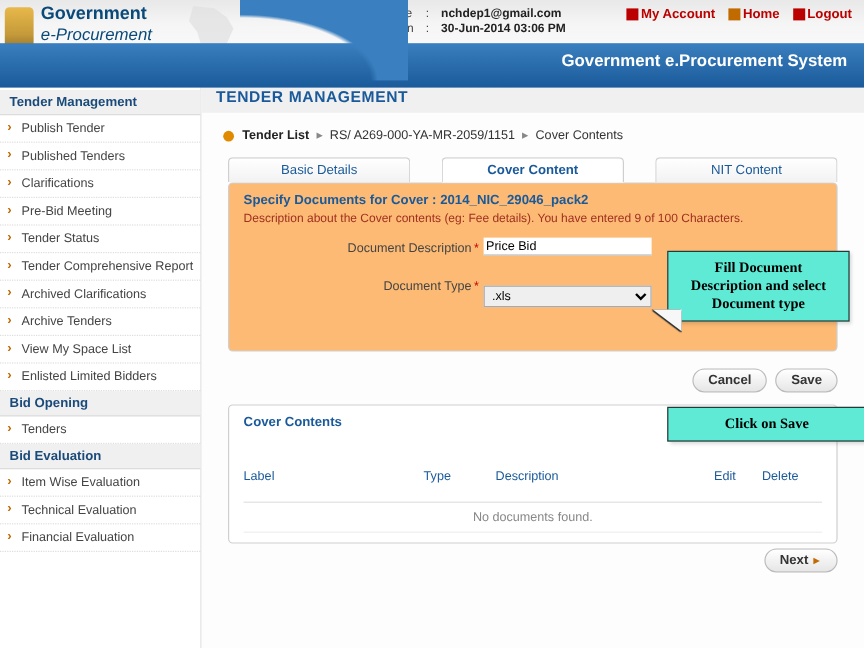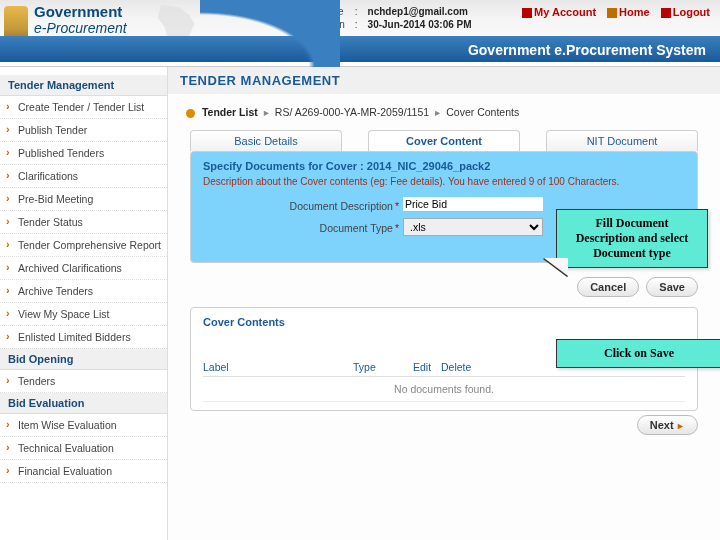--- a/index.html
+++ b/index.html
@@ -15,21 +15,21 @@
 
 .top-meta { position: absolute; left: 296px; top: 4px; font-size: 10px; color: #333; }
 .top-meta table td { padding: 0 4px; color: #444; }
 .top-meta .meta-val { font-weight: bold; color: #222; }
 
 .top-links { position: absolute; right: 10px; top: 6px; font-size: 11px; }
 .top-links a { color: #b00; text-decoration: none; font-weight: bold; margin-left: 8px; }
 .top-links .ico { display: inline-block; width: 10px; height: 10px; background: #b00; vertical-align: middle; margin-right: 2px; }
 .top-links .ico.home { background: #c06a00; }
 
-.banner { position: absolute; left: 0; right: 0; top: 36px; height: 26px; background: linear-gradient(to bottom, #3a7fbf 0%, #1a5a9a 100%); color: #fff; text-align: right; padding: 6px 14px 15px 0; font-size: 14px; font-weight: bold; }
+.banner { position: absolute; left: 0; right: 0; top: 36px; height: 37px; background: linear-gradient(to bottom, #3a7fbf 0%, #1a5a9a 100%); color: #fff; text-align: right; padding: 6px 14px 15px 0; font-size: 14px; font-weight: bold; }
 .banner-curve { position: absolute; left: 200px; top: -36px; width: 140px; height: 67px; background: radial-gradient(ellipse at 0% 100%, transparent 55%, #3a7fbf 58%); }
 
 
 .body-wrap { display: flex; height: 473px; }
 .sidebar { width: 168px; background: #fff; border-right: 1px solid #ddd; padding-top: 8px; }
 .side-head { background: #f0f0f0; color: #1a4a7a; font-weight: bold; font-size: 11px; padding: 4px 8px; border-bottom: 1px solid #ddd; }
 .side-item { padding: 5px 6px 5px 18px; color: #444; font-size: 10.5px; border-bottom: 1px dotted #ddd; position: relative; cursor: pointer; }
 .side-item::before { content: "›"; position: absolute; left: 6px; color: #c06a00; font-weight: bold; font-size: 11px; top: 4px; }
 
 .main { flex: 1; background: #fdfdfd; padding: 0 0 0 0; overflow: hidden; }
@@ -38,40 +38,40 @@
 .breadcrumb { padding: 2px 18px; font-size: 10.5px; color: #333; margin-bottom: 10px; }
 .breadcrumb .bullet { display: inline-block; width: 9px; height: 9px; background: #e08a00; border-radius: 50%; margin-right: 4px; vertical-align: middle; }
 .breadcrumb b { color: #222; }
 .breadcrumb .sep { margin: 0 3px; color: #888; }
 
 
 .tabs { display: flex; gap: 26px; padding: 0 22px; align-items: center; }
 .tab { flex: 1; text-align: center; padding: 4px 0; font-size: 11px; color: #1a5a9a; border: 1px solid #cfcfcf; border-bottom: none; border-radius: 4px 4px 0 0; background: linear-gradient(to bottom, #fff, #f2f2f2); cursor: pointer; }
 .tab.active { background: #fff; border-color: #cfcfcf; font-weight: bold; }
 
-.panel { margin: 0 22px 10px; border: 1px solid #cfcfcf; border-radius: 4px; background: #7dd3fc; padding: 8px 12px 20px; }
+.panel { margin: 0 22px 10px; border: 1px solid #cfcfcf; border-radius: 4px; background: #fdba74; padding: 8px 12px 30px; }
 .panel-title { color: #1a5a9a; font-weight: bold; font-size: 11px; margin-bottom: 4px; }
 .panel-note { color: #a03020; font-size: 10px; margin-bottom: 10px; }
 
 .form-row { display: flex; margin: 6px 0; align-items: center; }
 .form-label { width: 200px; text-align: right; color: #444; font-size: 10.5px; padding-right: 4px; padding-top: 2px; }
 .form-label .req { color: #c00; margin-left: 2px; }
 .form-input { flex: 0 0 150px; }
 .form-input input, .form-input select { width: 140px; font-size: 10.5px; padding: 1px 2px; border: 1px solid #bbb; border-top: none; border-left: none; border-right: none; }
-.form-input select { background: #efefef; border: 1px solid #aaa; }
+.form-input select { background: #efefef; border: 1px solid #aaa; margin-top: 19px; }
 
 .btn-row { text-align: right; padding: 4px 22px 10px; }
 .btn { display: inline-block; background: linear-gradient(to bottom, #fff, #e6e6e6); border: 1px solid #bbb; border-radius: 10px; padding: 3px 12px; font-size: 11px; color: #333; font-weight: bold; cursor: pointer; margin-left: 4px; text-align: right; }
 .btn.next::after { content: " ►"; color: #c06a00; font-size: 9px; }
 
 
 .cc-panel { margin: 0 22px; border: 1px solid #cfcfcf; border-radius: 4px; background: #fff; padding: 8px 12px; }
 .cc-title { color: #1a5a9a; font-weight: bold; font-size: 11px; margin-bottom: 8px; }
-.cc-head { display: flex; font-size: 10.5px; color: #1a5a9a; border-bottom: 1px solid #e0e0e0; padding-bottom: 3px; margin-top: 33px; }
-.cc-col1 { width: 150px; } .cc-col2 { width: 60px; } .cc-col3 { flex: 1; } .cc-col4 { width: 28px; } .cc-col5 { width: 50px; }
+.cc-head { display: flex; font-size: 10.5px; color: #1a5a9a; border-bottom: 1px solid #e0e0e0; padding-bottom: 15px; margin-top: 33px; }
+.cc-col1 { width: 150px; } .cc-col2 { width: 60px; } .cc-col3 { flex: 1; } .cc-col4 { width: 40px; } .cc-col5 { width: 50px; }
 .cc-nodata { text-align: center; color: #888; font-size: 10.5px; padding: 6px 0; border-bottom: 1px solid #eee; }
 
 
 .callout { position: absolute; background: #5eead4; border: 1px solid #333; padding: 6px 10px; font-size: 12px; font-family: "Times New Roman", serif; font-weight: bold; color: #000; text-align: center; line-height: 1.25; box-shadow: 2px 2px 3px rgba(0,0,0,0.15); }
 .callout.c1 { left: 556px; top: 209px; width: 152px; }
 .callout.c2 { left: 556px; top: 339px; width: 166px; }
 .callout-tail { position: absolute; width: 0; height: 0; }
 .c1-tail { left: 544px; top: 258px; border-right: 24px solid #f7f7f7; border-bottom: 18px solid transparent; filter: drop-shadow(-1px 0 0 #333) drop-shadow(0 1px 0 #333); }
 </style>
 </head>
@@ -114,21 +114,20 @@
   <div class="banner">
     <div class="banner-curve"></div>
     <span>Government e.Procurement System</span>
   </div>
 </div>
 
 <div class="body-wrap">
 
   <div class="sidebar" id="sidebar">
       <div class="side-head">Tender Management</div>
-      <div class="side-item">Create Tender / Tender List</div>
       <div class="side-item">Publish Tender</div>
       <div class="side-item">Published Tenders</div>
       <div class="side-item">Clarifications</div>
       <div class="side-item">Pre-Bid Meeting</div>
       <div class="side-item">Tender Status</div>
       <div class="side-item">Tender Comprehensive Report</div>
       <div class="side-item">Archived Clarifications</div>
       <div class="side-item">Archive Tenders</div>
       <div class="side-item">View My Space List</div>
       <div class="side-item">Enlisted Limited Bidders</div>
@@ -148,21 +147,21 @@
       <b>Tender List</b>
       <span class="sep">▸</span>
       <span>RS/ A269-000-YA-MR-2059/1151</span>
       <span class="sep">▸</span>
       <span>Cover Contents</span>
     </div>
 
     <div class="tabs" id="tabs">
         <div class="tab">Basic Details</div>
         <div class="tab active">Cover Content</div>
-        <div class="tab">NIT Document</div>
+        <div class="tab">NIT Content</div>
       </div>
 
     <div class="panel">
       <div class="panel-title">Specify Documents for Cover : 2014_NIC_29046_pack2</div>
       <div class="panel-note">
         <span>Description about the Cover contents (eg: Fee details). You have entered </span><span>9</span><span> of 100 Characters.</span>
       </div>
 
       <div class="form-row">
         <div class="form-label"><span>Document Description</span><span class="req">*</span></div>
@@ -181,20 +180,21 @@
     <div class="btn-row">
       <span class="btn">Cancel</span>
       <span class="btn">Save</span>
     </div>
 
     <div class="cc-panel">
       <div class="cc-title">Cover Contents</div>
       <div class="cc-head">
         <div class="cc-col1">Label</div>
         <div class="cc-col2">Type</div>
+        <div class="cc-col3">Description</div>
         <div class="cc-col4">Edit</div>
         <div class="cc-col5">Delete</div>
       </div>
       <div class="cc-nodata">No documents found.</div>
     </div>
 
     <div class="btn-row">
       <span class="btn next">Next</span>
     </div>
   </div>

